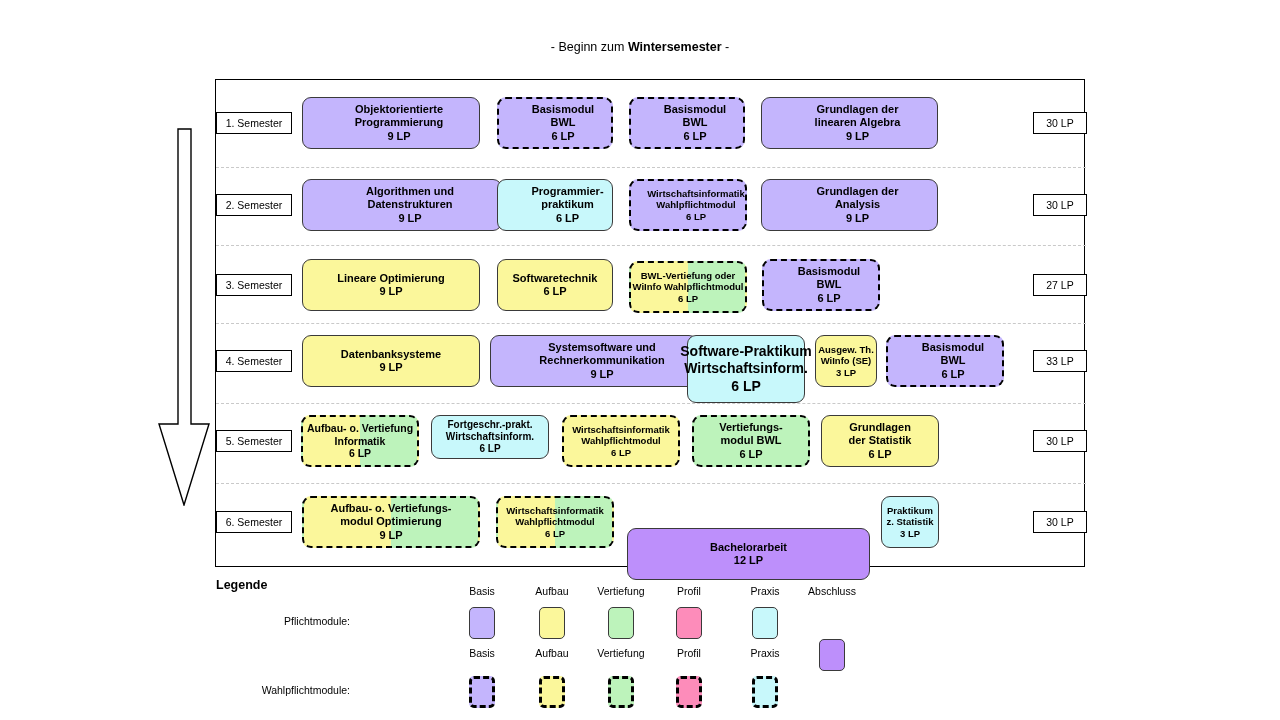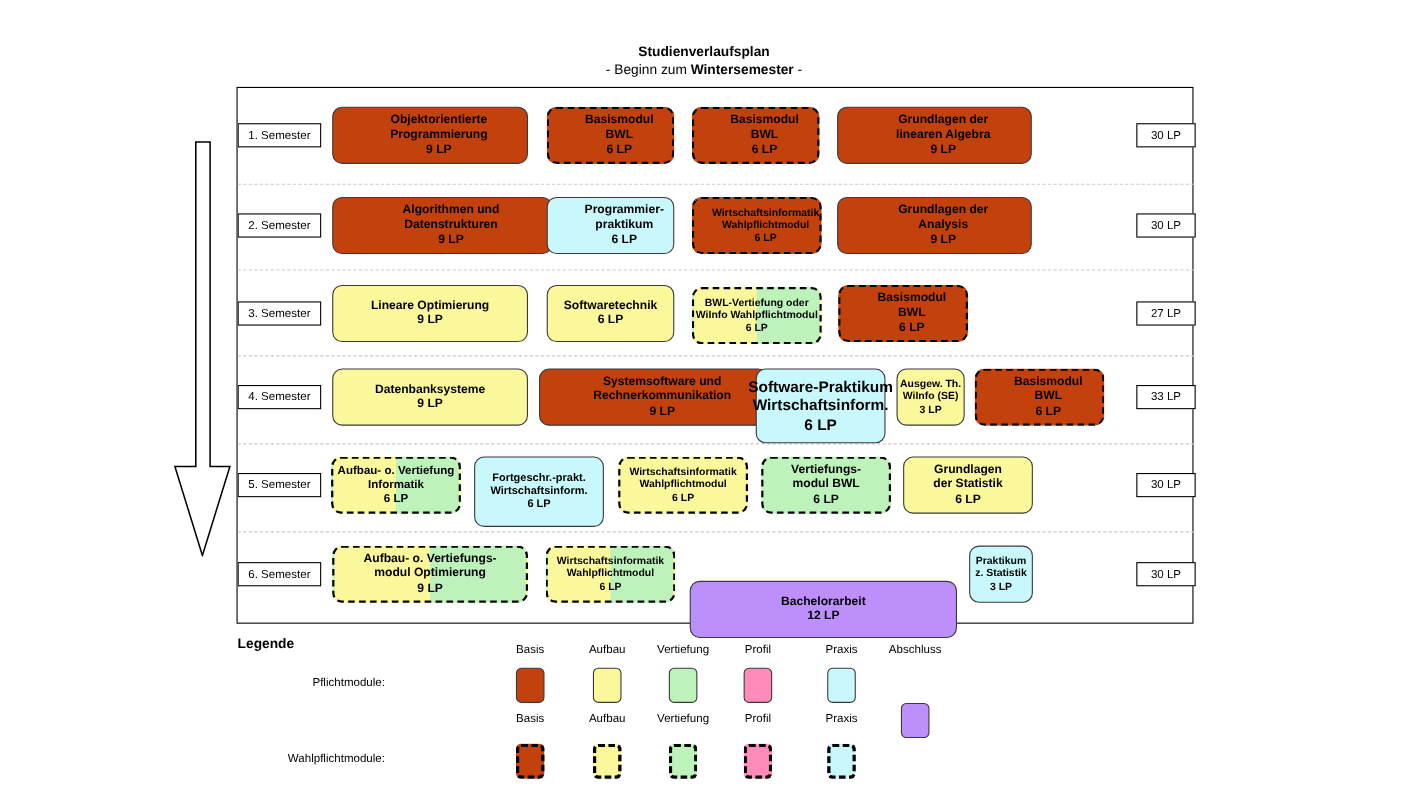--- a/index.html
+++ b/index.html
@@ -63,21 +63,21 @@
     align-items: center; justify-content: center;
     color: #000; text-align: center;
     line-height: 1.22;
     overflow: visible;
     white-space: nowrap;
   }
   .mod.wahl { border: 2.6px dashed #000; }
   .mod .ln { display: block; }
 
   
-  .c-basis      { background: #c2410c; padding-left: 16px; }
+  .c-basis      { background: #c4b5fd; padding-left: 16px; }
   .c-aufbau     { background: #fbf79b; }
   .c-vertiefung { background: #bdf3bb; }
   .c-profil     { background: #fd8cba; }
   .c-praxis     { background: #c8f8fb; }
   .c-abschluss  { background: #bd8ffb; margin-top: 32px; }
   .c-aufbau-vertiefung {
     background: linear-gradient(to right, #fbf79b 0%, #fbf79b 50%, #bdf3bb 50%, #bdf3bb 100%);
   }
 
   
@@ -98,21 +98,20 @@
     border-radius: 5px; border: 1.3px solid #3a3a3a;
   }
   .sw.wahl { border: 3px dashed #000; }
 </style>
 </head>
 <body>
 
 <div id="page">
 
   <div class="title-block">
-    <div class="title-main">Studienverlaufsplan</div>
     <div class="title-sub"><span>- Beginn zum </span><b>Wintersemester</b><span> -</span></div>
   </div>
 
   <div class="arrow">
     <svg width="52" height="378" viewBox="0 0 52 378" xmlns="http://www.w3.org/2000/svg">
       <polygon points="20,1 33,1 33,296 51,296 26,377 1,296 20,296" fill="#ffffff" stroke="#000000" stroke-width="1.4"></polygon>
     </svg>
   </div>
 
   <div class="frame" id="frame">
@@ -214,21 +213,21 @@
         <span class="ln">BWL</span>
         <span class="ln">6 LP</span>
       </div>
       <div class="sem-label" style="left: 216px; top: 430px;">5. Semester</div>
       <div class="lp-box" style="left: 1033px; top: 430px;">30 LP</div>
       <div class="mod c-aufbau-vertiefung wahl" style="left: 301px; top: 415px; width: 118px; height: 52px; font-size: 10.5px; font-weight: 600;">
         <span class="ln">Aufbau-  o. Vertiefung</span>
         <span class="ln">Informatik</span>
         <span class="ln">6 LP</span>
       </div>
-      <div class="mod c-praxis" style="left: 431px; top: 415px; width: 118px; height: 64px; font-size: 10px; font-weight: 600;">
+      <div class="mod c-praxis" style="left: 431px; top: 415px; width: 118px; height: 44px; font-size: 10px; font-weight: 600;">
         <span class="ln">Fortgeschr.-prakt.</span>
         <span class="ln">Wirtschaftsinform.</span>
         <span class="ln">6 LP</span>
       </div>
       <div class="mod c-aufbau wahl" style="left: 562px; top: 415px; width: 118px; height: 52px; font-size: 9.5px; font-weight: 600;">
         <span class="ln">Wirtschaftsinformatik</span>
         <span class="ln">Wahlpflichtmodul</span>
         <span class="ln">6 LP</span>
       </div>
       <div class="mod c-vertiefung wahl" style="left: 692px; top: 415px; width: 118px; height: 52px; font-size: 11px; font-weight: 600;">

